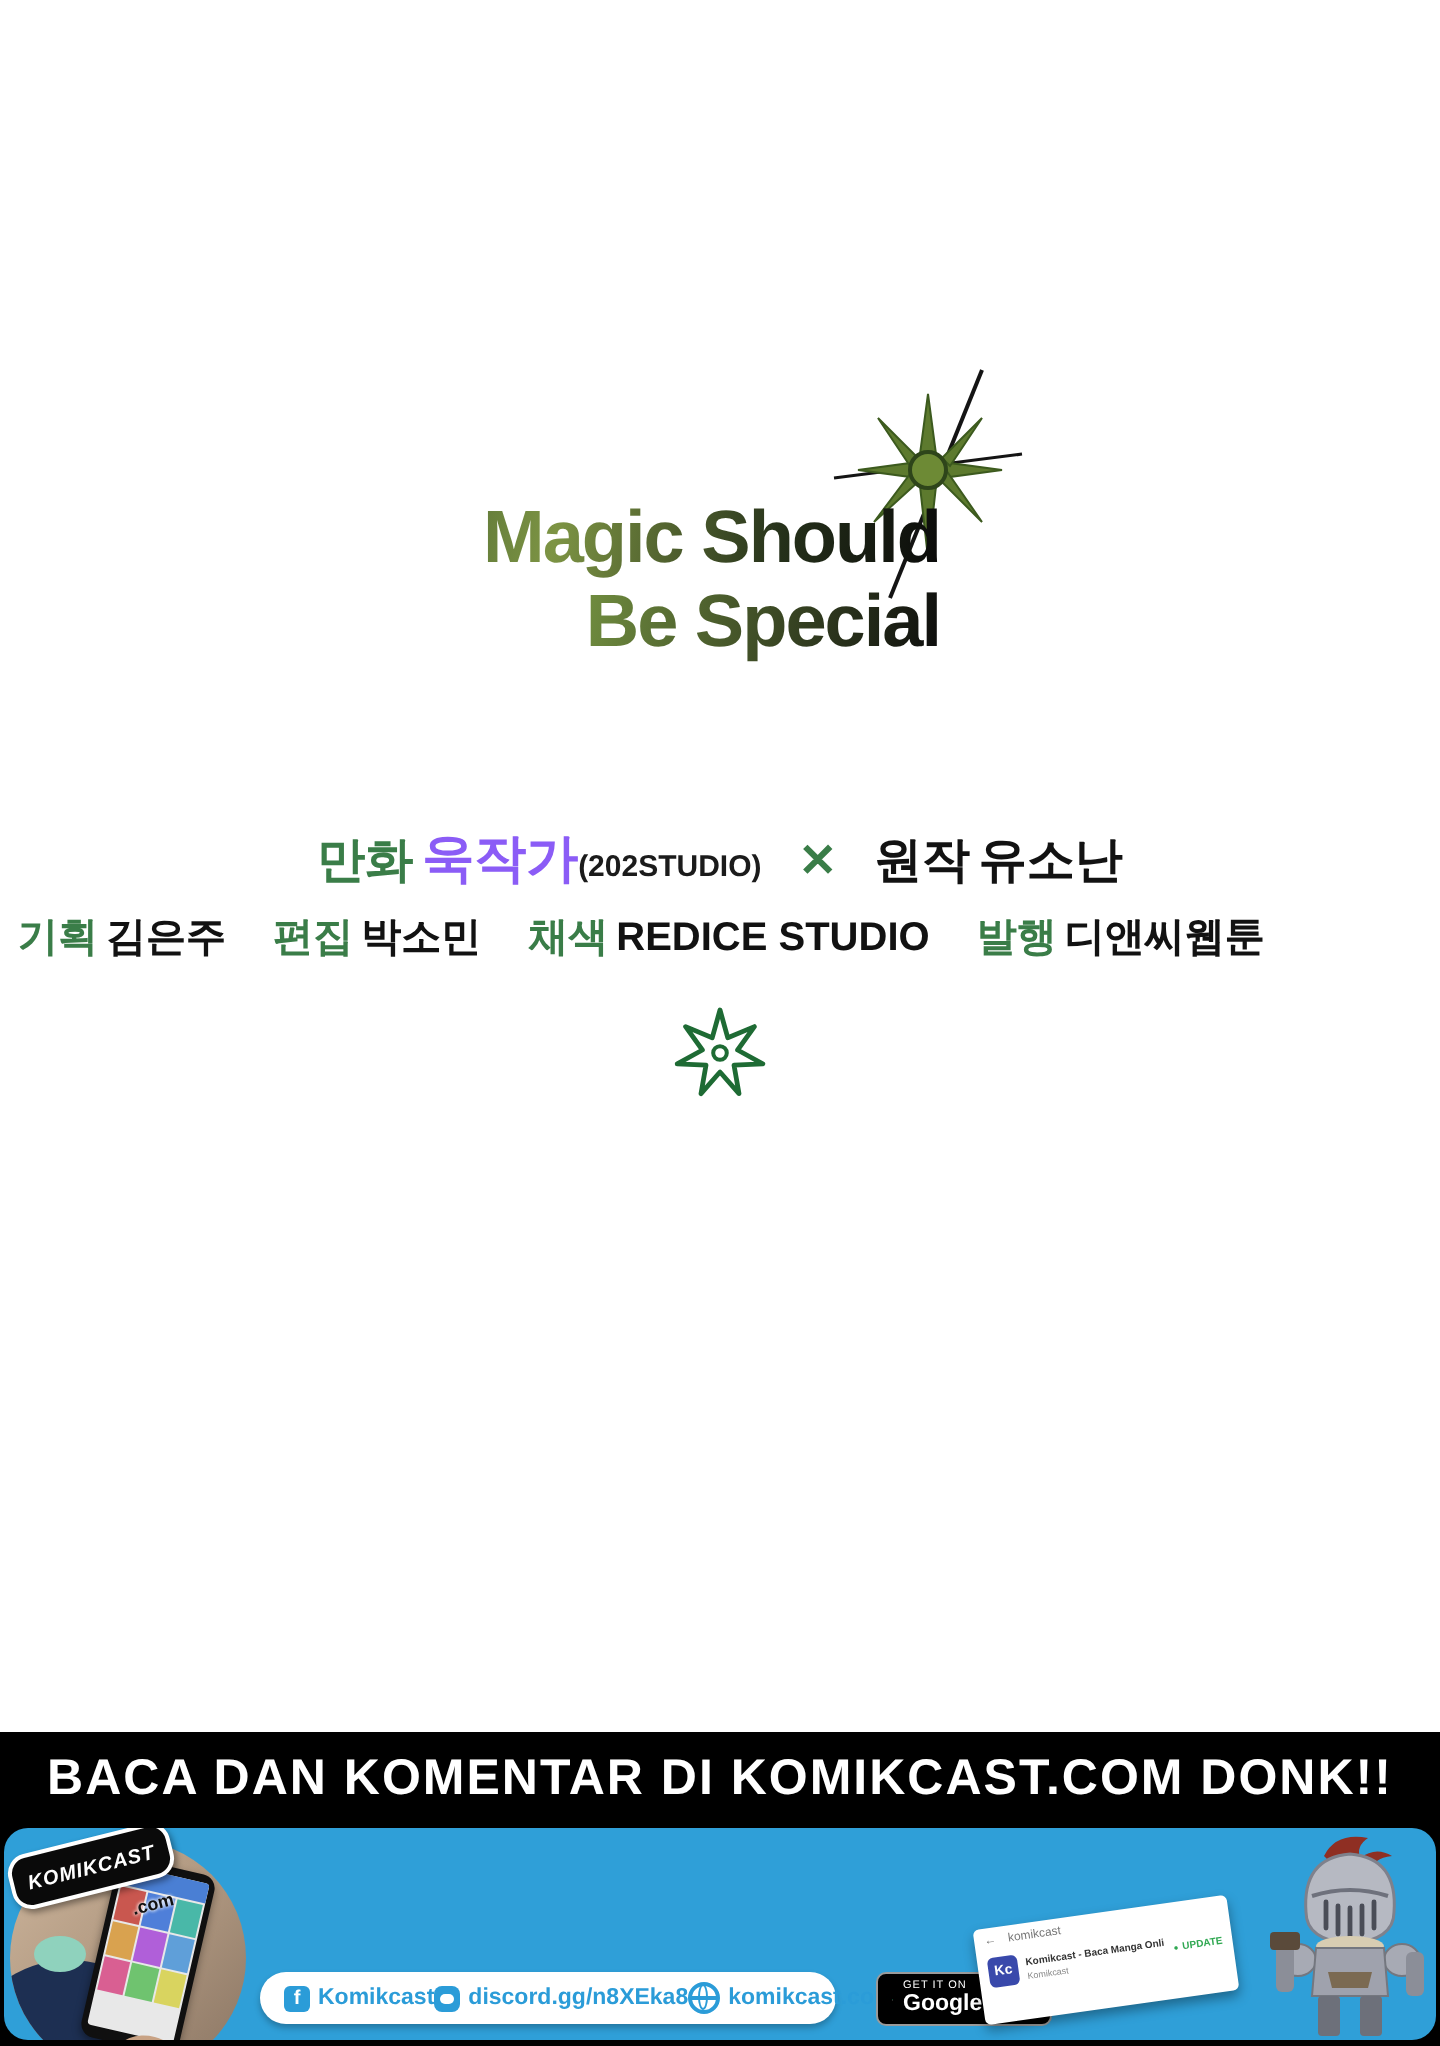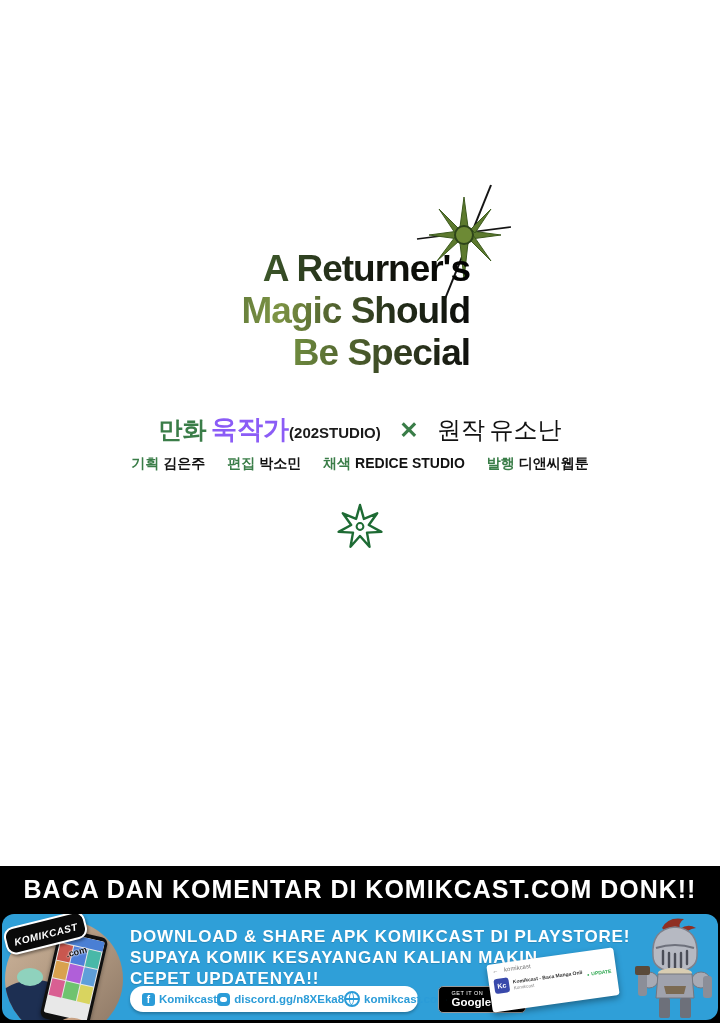--- a/index.html
+++ b/index.html
@@ -14,22 +14,22 @@
   .lg2{background-image:linear-gradient(100deg,#2e4a26 0%,#7d9444 40%,#25301a 75%,#0a0a0a 100%);}
   .lg3{background-image:linear-gradient(100deg,#16251a 0%,#6e8a3e 45%,#0d0d0d 100%);}
   .starburst{position:absolute;left:415px;top:183px;width:98px;height:118px;}
 
   
   .credits1{position:absolute;top:412px;left:0;width:720px;text-align:center;white-space:nowrap;color:#111;}
   .credits1 .lab{color:#3a7d48;font-weight:700;font-size:24px;}
   .credits1 .val{color:#8b5cf6;font-weight:800;font-size:26px;}
   .credits1 .studio{color:#1b1b1b;font-weight:600;font-size:15px;}
   .credits1 .cross{color:#3a7d48;font-weight:800;font-size:23px;padding:0 14px;}
-  .credits1 .val2{color:#121212;font-weight:400;font-size:24px;}
-  .credits2{position:absolute;top:455px;left:0;width:720px;text-align:center;white-space:nowrap;font-size:14px;}
+  .credits1 .val2{color:#121212;font-weight:700;font-size:24px;}
+  .credits2{position:absolute;top:455px;left:0;width:720px;white-space:nowrap;font-size:20px;}
   .credits2 .grp{margin:0 9px;}
   .credits2 .lab{color:#3a7d48;font-weight:600;}
   .credits2 .val{color:#121212;font-weight:700;margin-left:4px;}
 
   
   .divider-star{position:absolute;top:503px;left:336px;width:48px;height:48px;}
 
   
   .copyright{position:absolute;top:573px;left:0;width:720px;text-align:center;
              font-size:17.5px;line-height:33px;color:#1c1c1c;letter-spacing:-0.3px;}
@@ -109,21 +109,20 @@
       <polygon points="14,52 44,48 44,56"></polygon>
       <polygon points="86,52 56,48 56,56"></polygon>
       <polygon points="24,26 44,46 40,50"></polygon>
       <polygon points="76,78 54,56 58,52"></polygon>
       <polygon points="76,26 56,46 60,50"></polygon>
       <polygon points="22,78 44,58 40,54"></polygon>
     </g>
     <circle cx="49" cy="52" r="9" fill="#6d8a35" stroke="#2e451a" stroke-width="2"></circle>
   </svg>
   <div class="logo-block">
-    <div class="logo-line lg1">A Returner's</div>
     <div class="logo-line lg2">Magic Should</div>
     <div class="logo-line lg3">Be Special</div>
   </div>
 
   <div class="credits1">
     <span class="lab">만화</span>
     <span class="val">욱작가</span><span class="studio">(202STUDIO)</span>
     <span class="cross">✕</span>
     <span class="val2">원작</span>
     <span class="val2">유소난</span>
@@ -170,25 +169,20 @@
           </div>
         </div>
         <div class="thumb"></div>
       </div>
 
       <div class="bubble">
         <span class="bubble-text">KOMIKCAST</span>
       </div>
       <span class="bubble-suffix">.com</span>
 
-      <div class="promo">
-        <div>DOWNLOAD &amp; SHARE APK KOMIKCAST DI PLAYSTORE!</div>
-        <div>SUPAYA KOMIK KESAYANGAN KALIAN MAKIN</div>
-        <div>CEPET UPDATENYA!!</div>
-      </div>
 
       <div class="links-pill">
         <span class="link">
           <span class="fb-ic">f</span>
           <span>Komikcast</span>
         </span>
         <span class="link">
           <span class="dc-ic"></span>
           <span>discord.gg/n8XEka8</span>
         </span>

